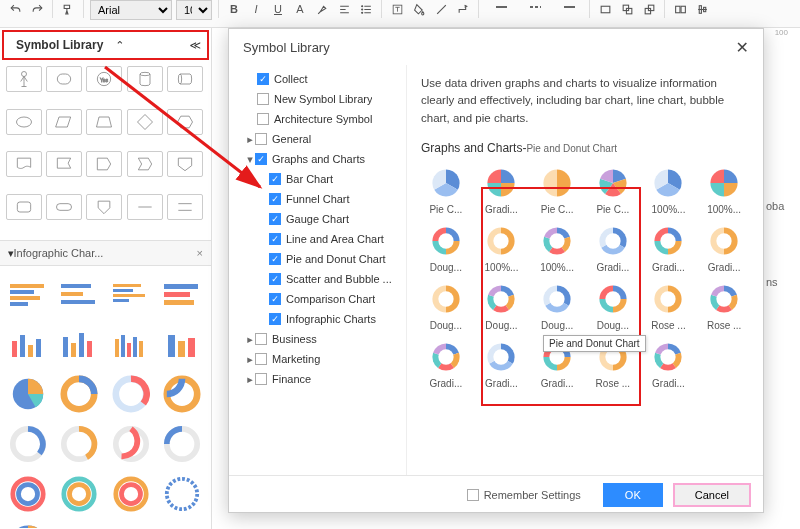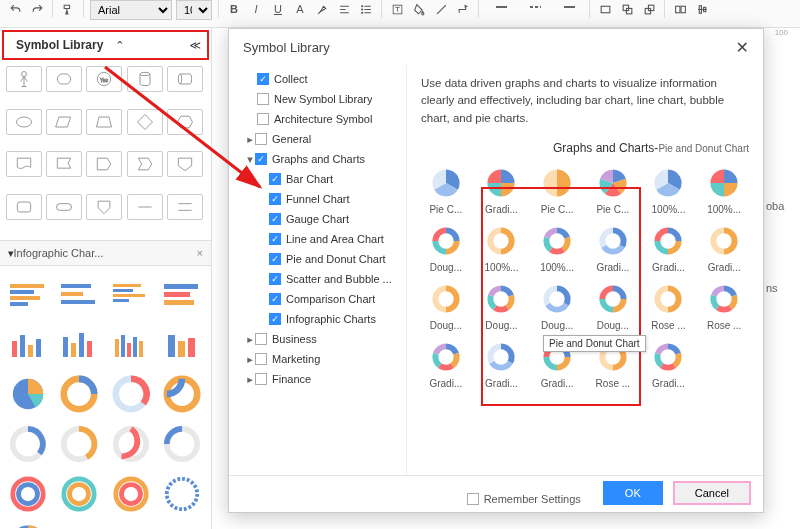--- a/index.html
+++ b/index.html
@@ -46,28 +46,28 @@
 .tree-row .lbl { white-space: nowrap; overflow: hidden; text-overflow: ellipsis; }
 .tree .lv1 { padding-left: 16px; }
 .tree .lv2 { padding-left: 28px; align-items: center; }
 .tree .lv3 { padding-left: 40px; }
 
 .redbox { position: absolute; border: 2px solid #e41b1b; pointer-events: none; z-index: 60; }
 .arrow { position: absolute; z-index: 61; pointer-events: none; }
 
 .preview { flex: 1; padding: 10px 14px; overflow: auto; }
 .preview .desc { font-size: 11.5px; color: #444; line-height: 1.5; margin-bottom: 14px; }
-.preview .sec-t { font-size: 12px; color: #333; margin-bottom: 10px; text-align: right; }
+.preview .sec-t { font-size: 12px; color: #333; margin-bottom: 10px; }
 .preview .sec-t .sub { font-size: 10px; color: #666; }
 .pv-grid { display: grid; grid-template-columns: repeat(6, 1fr); gap: 8px 6px; }
 .pv-item { display: flex; flex-direction: column; align-items: center; cursor: pointer; }
 .pv-item .th2 { width: 40px; height: 36px; display: flex; align-items: center; justify-content: center; }
 .pv-item .cap { font-size: 10px; color: #555; width: 46px; white-space: nowrap; overflow: hidden; text-overflow: ellipsis; text-align: center; margin-top: 3px; }
 
-.modal-foot { height: 38px; border-top: 1px solid #e5e5e5; display: flex; align-items: flex-end; justify-content: flex-end; padding: 8px 12px; gap: 10px; font-size: 11px; }
+.modal-foot { height: 38px; border-top: 1px solid #e5e5e5; display: flex; align-items: center; justify-content: flex-end; padding: 8px 12px; gap: 10px; font-size: 11px; }
 .modal-foot .remember { display: flex; align-items: center; gap: 5px; color: #555; margin-right: 12px; }
 .modal-foot .btn { height: 24px; padding: 0 20px; border: 2px solid #f9a8d4; background: #f0f0f0; cursor: pointer; font-size: 11px; display: inline-flex; align-items: center; }
 .modal-foot .btn.ok { background: #2d8cff; color: #fff; border-color: #2d8cff; }
 
 .tooltip { position: absolute; background: #fff; border: 1px solid #aaa; padding: 2px 5px; font-size: 10px; color: #333; z-index: 70; box-shadow: 1px 1px 3px rgba(0,0,0,0.15); }
 
 .right-hint { position: absolute; right: 0; top: 200px; width: 34px; color: #666; font-size: 11px; }
 .legend-dot { position: absolute; right: 40px; bottom: 20px; display: flex; align-items: center; gap: 5px; font-size: 10px; color: #555; }
 .legend-dot .d { width: 8px; height: 8px; border-radius: 50%; background: #4db89a; }
 .ruler { position: absolute; top: 28px; right: 12px; font-size: 8px; color: #aaa; }
@@ -838,17 +838,17 @@
   <defs>
       <marker id="ah" markerWidth="10" markerHeight="10" refX="8" refY="3" orient="auto">
         <path d="M0,0 L0,6 L9,3 z" fill="#e41b1b"></path>
       </marker>
     </defs>
   <line x1="5" y1="5" x2="160" y2="125" stroke="#e41b1b" stroke-width="3" marker-end="url(#ah)"></line>
 </svg>
 
 <div class="ruler">100</div>
 <div class="right-hint" style="top:200px">oba</div>
-<div class="right-hint" style="top:282px">ns</div>
+<div class="right-hint" style="top:276px">ns</div>
 <div class="legend-dot">
     <span class="d"></span>
     <span>Series 1</span>
   </div>
 
 </body></html>

